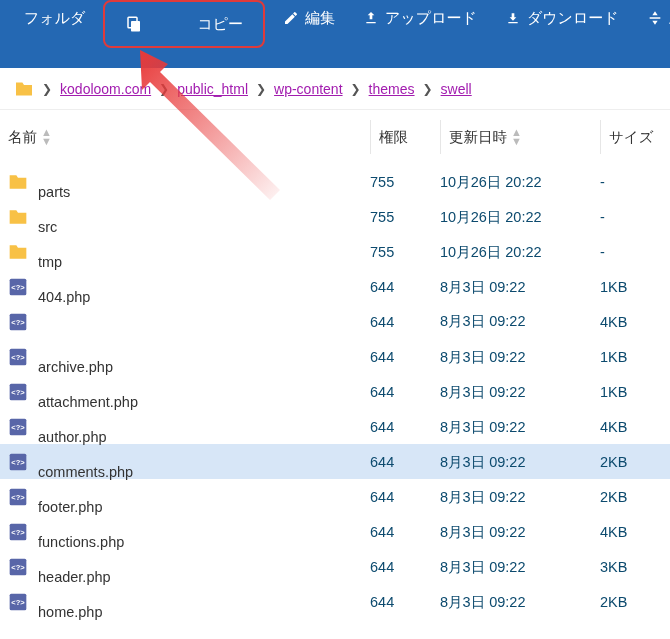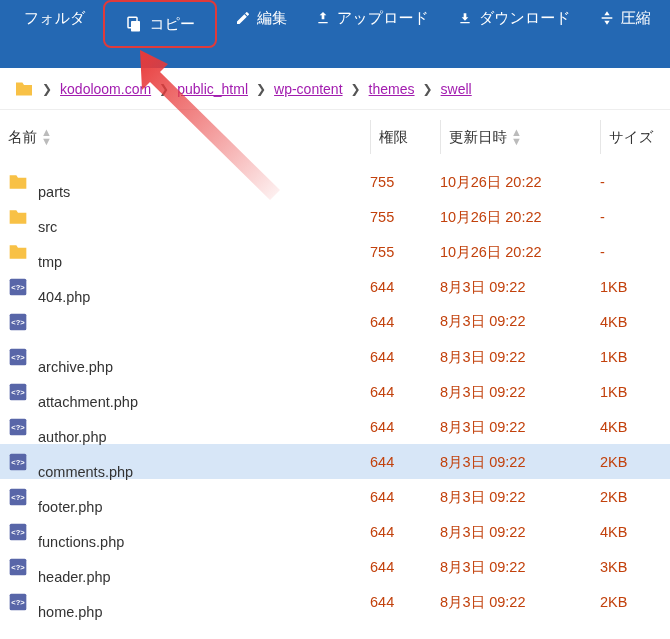--- a/index.html
+++ b/index.html
@@ -25,20 +25,21 @@
     white-space: nowrap;
     color: #fff;
   }
   .tool-btn .ticon { margin-right: 6px; display:flex; align-items:center; }
   .tool-btn.copy {
     border: 2px solid #e03a3a;
     border-radius: 8px;
     height: 48px;
     padding: 0 20px;
     margin: 0 4px;
+    gap: 48px;
   }
   
   .arrow-wrap{
     position:absolute;
     left:130px; top:50px;
     width:170px; height:170px;
     pointer-events:none;
     z-index:50;
   }
   
@@ -84,21 +85,21 @@
   .sort { color:#bbb; font-size:11px; line-height:9px; display:flex; flex-direction:column;}
   .row {
     height: 35px;
     font-size: 14.5px;
   }
   .row.selected {
     background: #d7e6f7;
   }
   .name-cell { display:flex; align-items:center; gap:10px; }
   .name-text{ white-space:nowrap; overflow:hidden;margin-top:20px;}
-  .perm-cell, .date-cell, .size-cell { color:#c2410c; }
+  .perm-cell, .date-cell, .size-cell { color:#0c4a6e; }
   
   .folder-icon, .file-icon { width:20px; height:18px; display:flex; align-items:center; justify-content:center; flex-shrink:0;}
   .folder-icon svg, .file-icon svg{display:block;}
   .home-folder{display:flex; align-items:center;}
 </style>
 </head>
 <body>
 
 <div class="toolbar">
   <div class="tool-btn">

